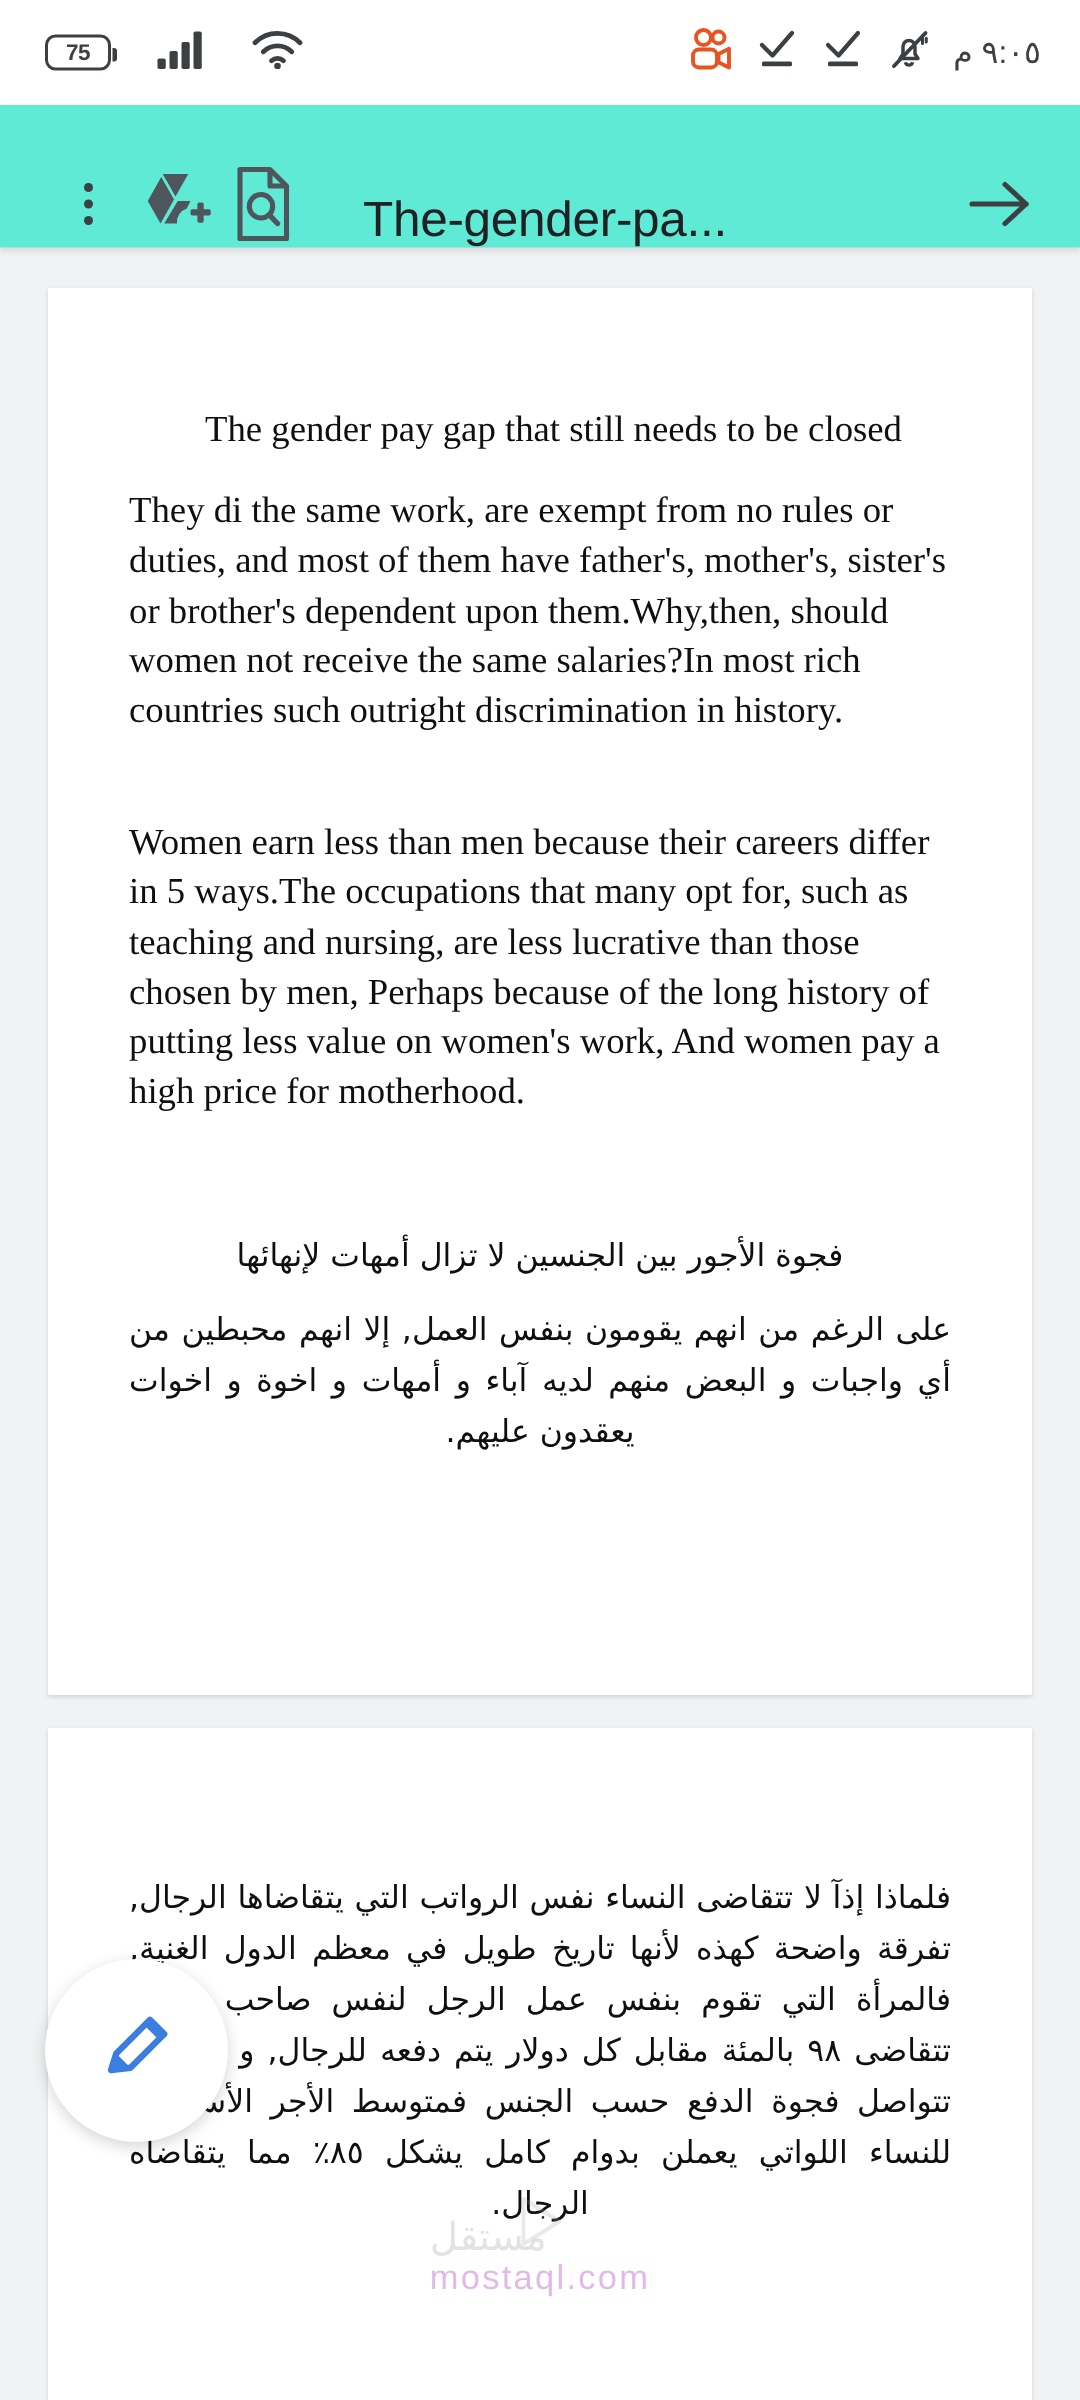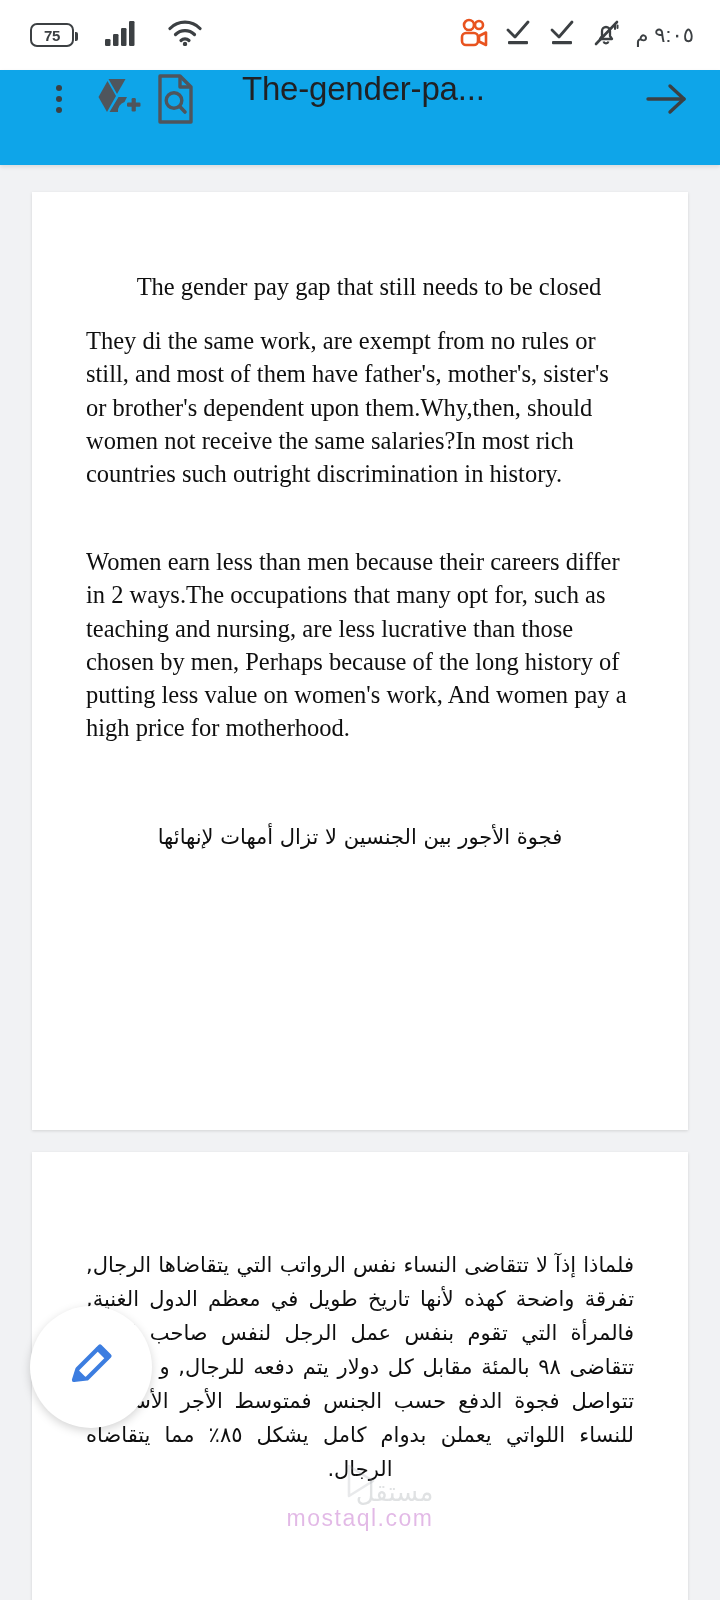--- a/index.html
+++ b/index.html
@@ -66,23 +66,23 @@
     font-size: 21px;
     color: #3c4043;
     font-weight: 400;
     letter-spacing: 0.4px;
     white-space: nowrap;
   }
 
   
   .toolbar {
     height: 95px;
-    background: #0ea5e9;
-    display: flex;
-    align-items: flex-start;
+    background: #5eead4;
+    display: flex;
+    align-items: flex-end;
     padding: 0 24px 0 30px;
     box-shadow: 0 2px 4px rgba(0,0,0,0.10);
     position: relative;
     z-index: 5;
   }
   .tb-btn {
     width: 58px;
     height: 58px;
     display: flex;
     align-items: center;
@@ -184,21 +184,21 @@
     justify-content: center;
     z-index: 20;
   }
 
   
   .watermark {
     position: absolute;
     left: 50%;
     transform: translateX(-50%);
     bottom: 68px;
-    text-align: right;
+    text-align: left;
     opacity: 0.30;
     pointer-events: none;
     z-index: 15;
   }
   .wm-ar {
     font-family: "DejaVu Sans", sans-serif;
     font-size: 26px;
     color: #9aa0a6;
     direction: rtl;
     letter-spacing: 1px;
@@ -329,31 +329,32 @@
   </span>
 </div>
 
 <div class="doc-scroll">
 
   <div class="page page-one">
     <div class="doc-text">
 
       <div class="doc-title-line">The gender pay gap that still needs to be closed</div>
 
-      <p>They di the same work, are exempt from no rules or still, and most of them have father's, mother's, sister's or brother's dependent upon them.Why,then, should women not receive the same salaries?In most rich countries such outright discrimination in history.</p>
+      <p>They di the same work, are exempt from no rules or duties, and most of them have father's, mother's, sister's or brother's dependent upon them.Why,then, should women not receive the same salaries?In most rich countries such outright discrimination in history.</p>
 
       <div class="spacer-gap"></div>
 
-      <p>Women earn less than men because their careers differ in 2 ways.The occupations that many opt for,  such as teaching and nursing, are less lucrative than those chosen by men, Perhaps because of the long history of putting less value on women's work, And women pay a high price for motherhood.</p>
+      <p>Women earn less than men because their careers differ in 5 ways.The occupations that many opt for,  such as teaching and nursing, are less lucrative than those chosen by men, Perhaps because of the long history of putting less value on women's work, And women pay a high price for motherhood.</p>
     </div>
 
     <div class="spacer-gap-lg"></div>
 
     <div class="rtl">
       <p class="rtl-center">فجوة الأجور بين الجنسين لا تزال أمهات لإنهائها</p>
+      <p class="rtl-justify">على الرغم من انهم يقومون بنفس العمل, إلا انهم محبطين من أي واجبات و البعض منهم لديه آباء و أمهات و اخوة و اخوات يعقدون عليهم.</p>
     </div>
   </div>
 
   <div class="page page-two">
     <div class="rtl">
       <p class="rtl-justify">فلماذا إذآ لا تتقاضى النساء نفس الرواتب التي يتقاضاها الرجال, تفرقة واضحة كهذه لأنها تاريخ طويل في معظم الدول الغنية, فالمرأة التي تقوم بنفس عمل الرجل لنفس صاحب العمل تتقاضى ٩٨ بالمئة مقابل كل دولار يتم دفعه للرجال, و ما تزال تتواصل فجوة الدفع حسب الجنس فمتوسط الأجر الأسبوعي للنساء اللواتي يعملن بدوام كامل يشكل ٨٥٪ مما يتقاضاه الرجال.</p>
 
     </div>
   </div>
 </div>

